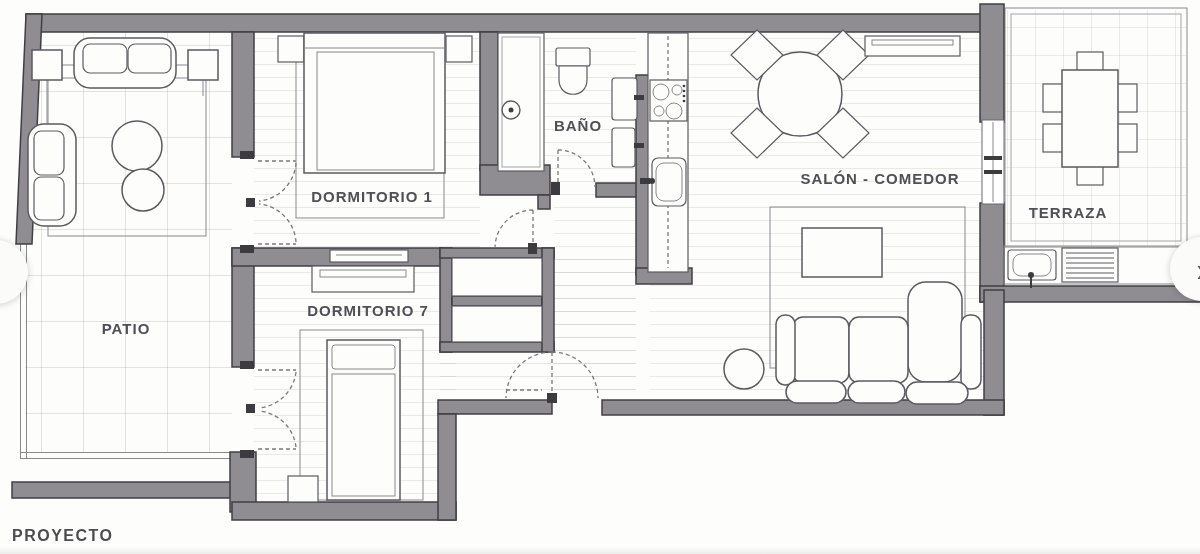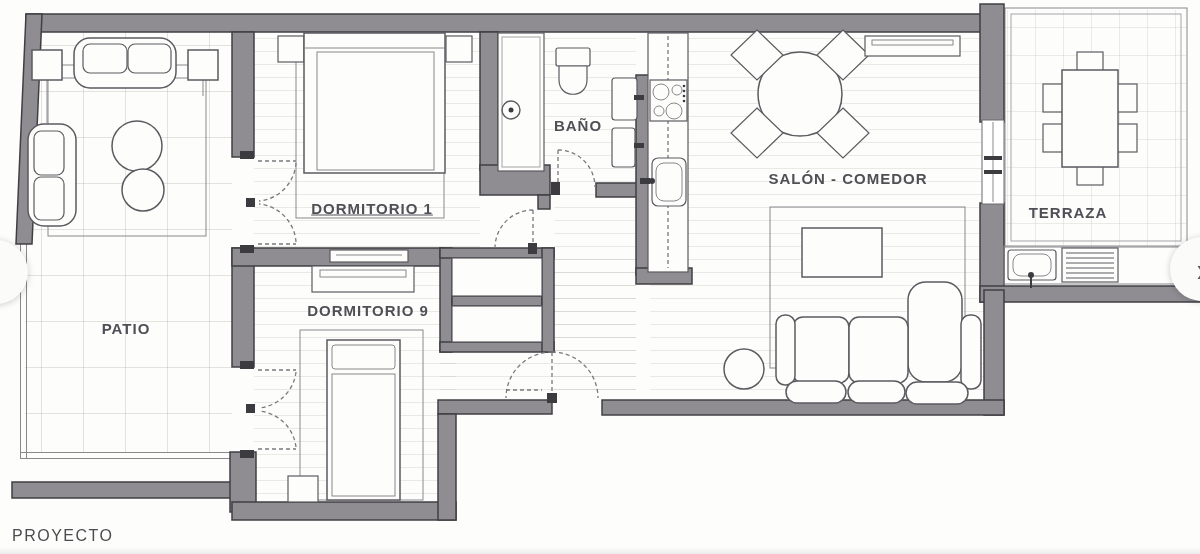--- a/index.html
+++ b/index.html
@@ -8,23 +8,23 @@
   svg{position:absolute;left:0;top:0;}
   .furn{fill:#FDFDFB;stroke:#5C5A60;stroke-width:1.5;}
   .furn2{fill:#FDFDFB;stroke:#5C5A60;stroke-width:1.2;}
   .thin{fill:none;stroke:#8a888c;stroke-width:1;}
   .thinner{fill:none;stroke:#a6a4a8;stroke-width:1;}
   .dash{fill:none;stroke:#7a787e;stroke-width:1.3;stroke-dasharray:4 3;}
   .dark{fill:#3C3B40;stroke:none;}
   .wall{fill:#8F8D91;stroke:#403F44;stroke-width:1.5;}
   .room-label{position:absolute;transform:translate(-50%,-50%);color:#514F56;
       font-size:15px;font-weight:600;letter-spacing:1px;white-space:nowrap;text-align:center;}
-  .salon-label{line-height:19px;}
+  .salon-label{line-height:19px;margin-left:32px;}
   #caption{position:absolute;left:12px;top:527px;color:#4C4B50;font-size:16px;
-      font-weight:400;letter-spacing:1.5px;text-align:center;}
+      font-weight:700;letter-spacing:1.5px;text-align:center;}
   .nav-circle{position:absolute;width:64px;height:64px;border-radius:50%;background:#fbfbfa;
       box-shadow:0 1px 7px rgba(0,0,0,0.20);display:flex;align-items:center;justify-content:center;
       color:#5C5A60;font-size:34px;font-weight:700;cursor:pointer;user-select:none;}
   #nav-prev{left:-36px;top:240px;}
   #nav-next{left:1170px;top:237px;}
   #bottom-fade{position:absolute;left:0;bottom:0;width:100%;height:7px;
       background:linear-gradient(to bottom,rgba(0,0,0,0),rgba(0,0,0,0.07));}
 </style>
 </head>
 <body>
@@ -241,22 +241,22 @@
     <path d="M1031 274 V288" stroke="#3C3B40" stroke-width="2" fill="none"></path>
     <circle class="dark" cx="1031" cy="275" r="3"></circle>
     <g stroke="#5C5A60" stroke-width="1.2" fill="none">
       <rect x="1062" y="248" width="56" height="34" fill="#FDFDFB"></rect>
       <path d="M1066 253 H1114 M1066 258 H1114 M1066 263 H1114 M1066 268 H1114 M1066 273 H1114 M1066 278 H1114"></path>
     </g>
   </g>
 </svg>
 
 <div class="room-label" style="left:126px;top:328px;">PATIO</div>
-<div class="room-label" style="left:372px;top:208px;text-decoration:underline;">DORMITORIO 1</div>
-<div class="room-label" style="left:368px;top:310px;">DORMITORIO 9</div>
+<div class="room-label" style="left:372px;top:196px;">DORMITORIO 1</div>
+<div class="room-label" style="left:368px;top:310px;">DORMITORIO 7</div>
 <div class="room-label" style="left:578px;top:125px;">BAÑO</div>
 <div class="room-label salon-label" style="left:848px;top:178px;">
   <div>SALÓN - COMEDOR</div>
 </div>
 <div class="room-label" style="left:1068px;top:212px;">TERRAZA</div>
 
 <div id="caption">PROYECTO</div>
 
 <div class="nav-circle" id="nav-prev">
   <span>‹</span>

